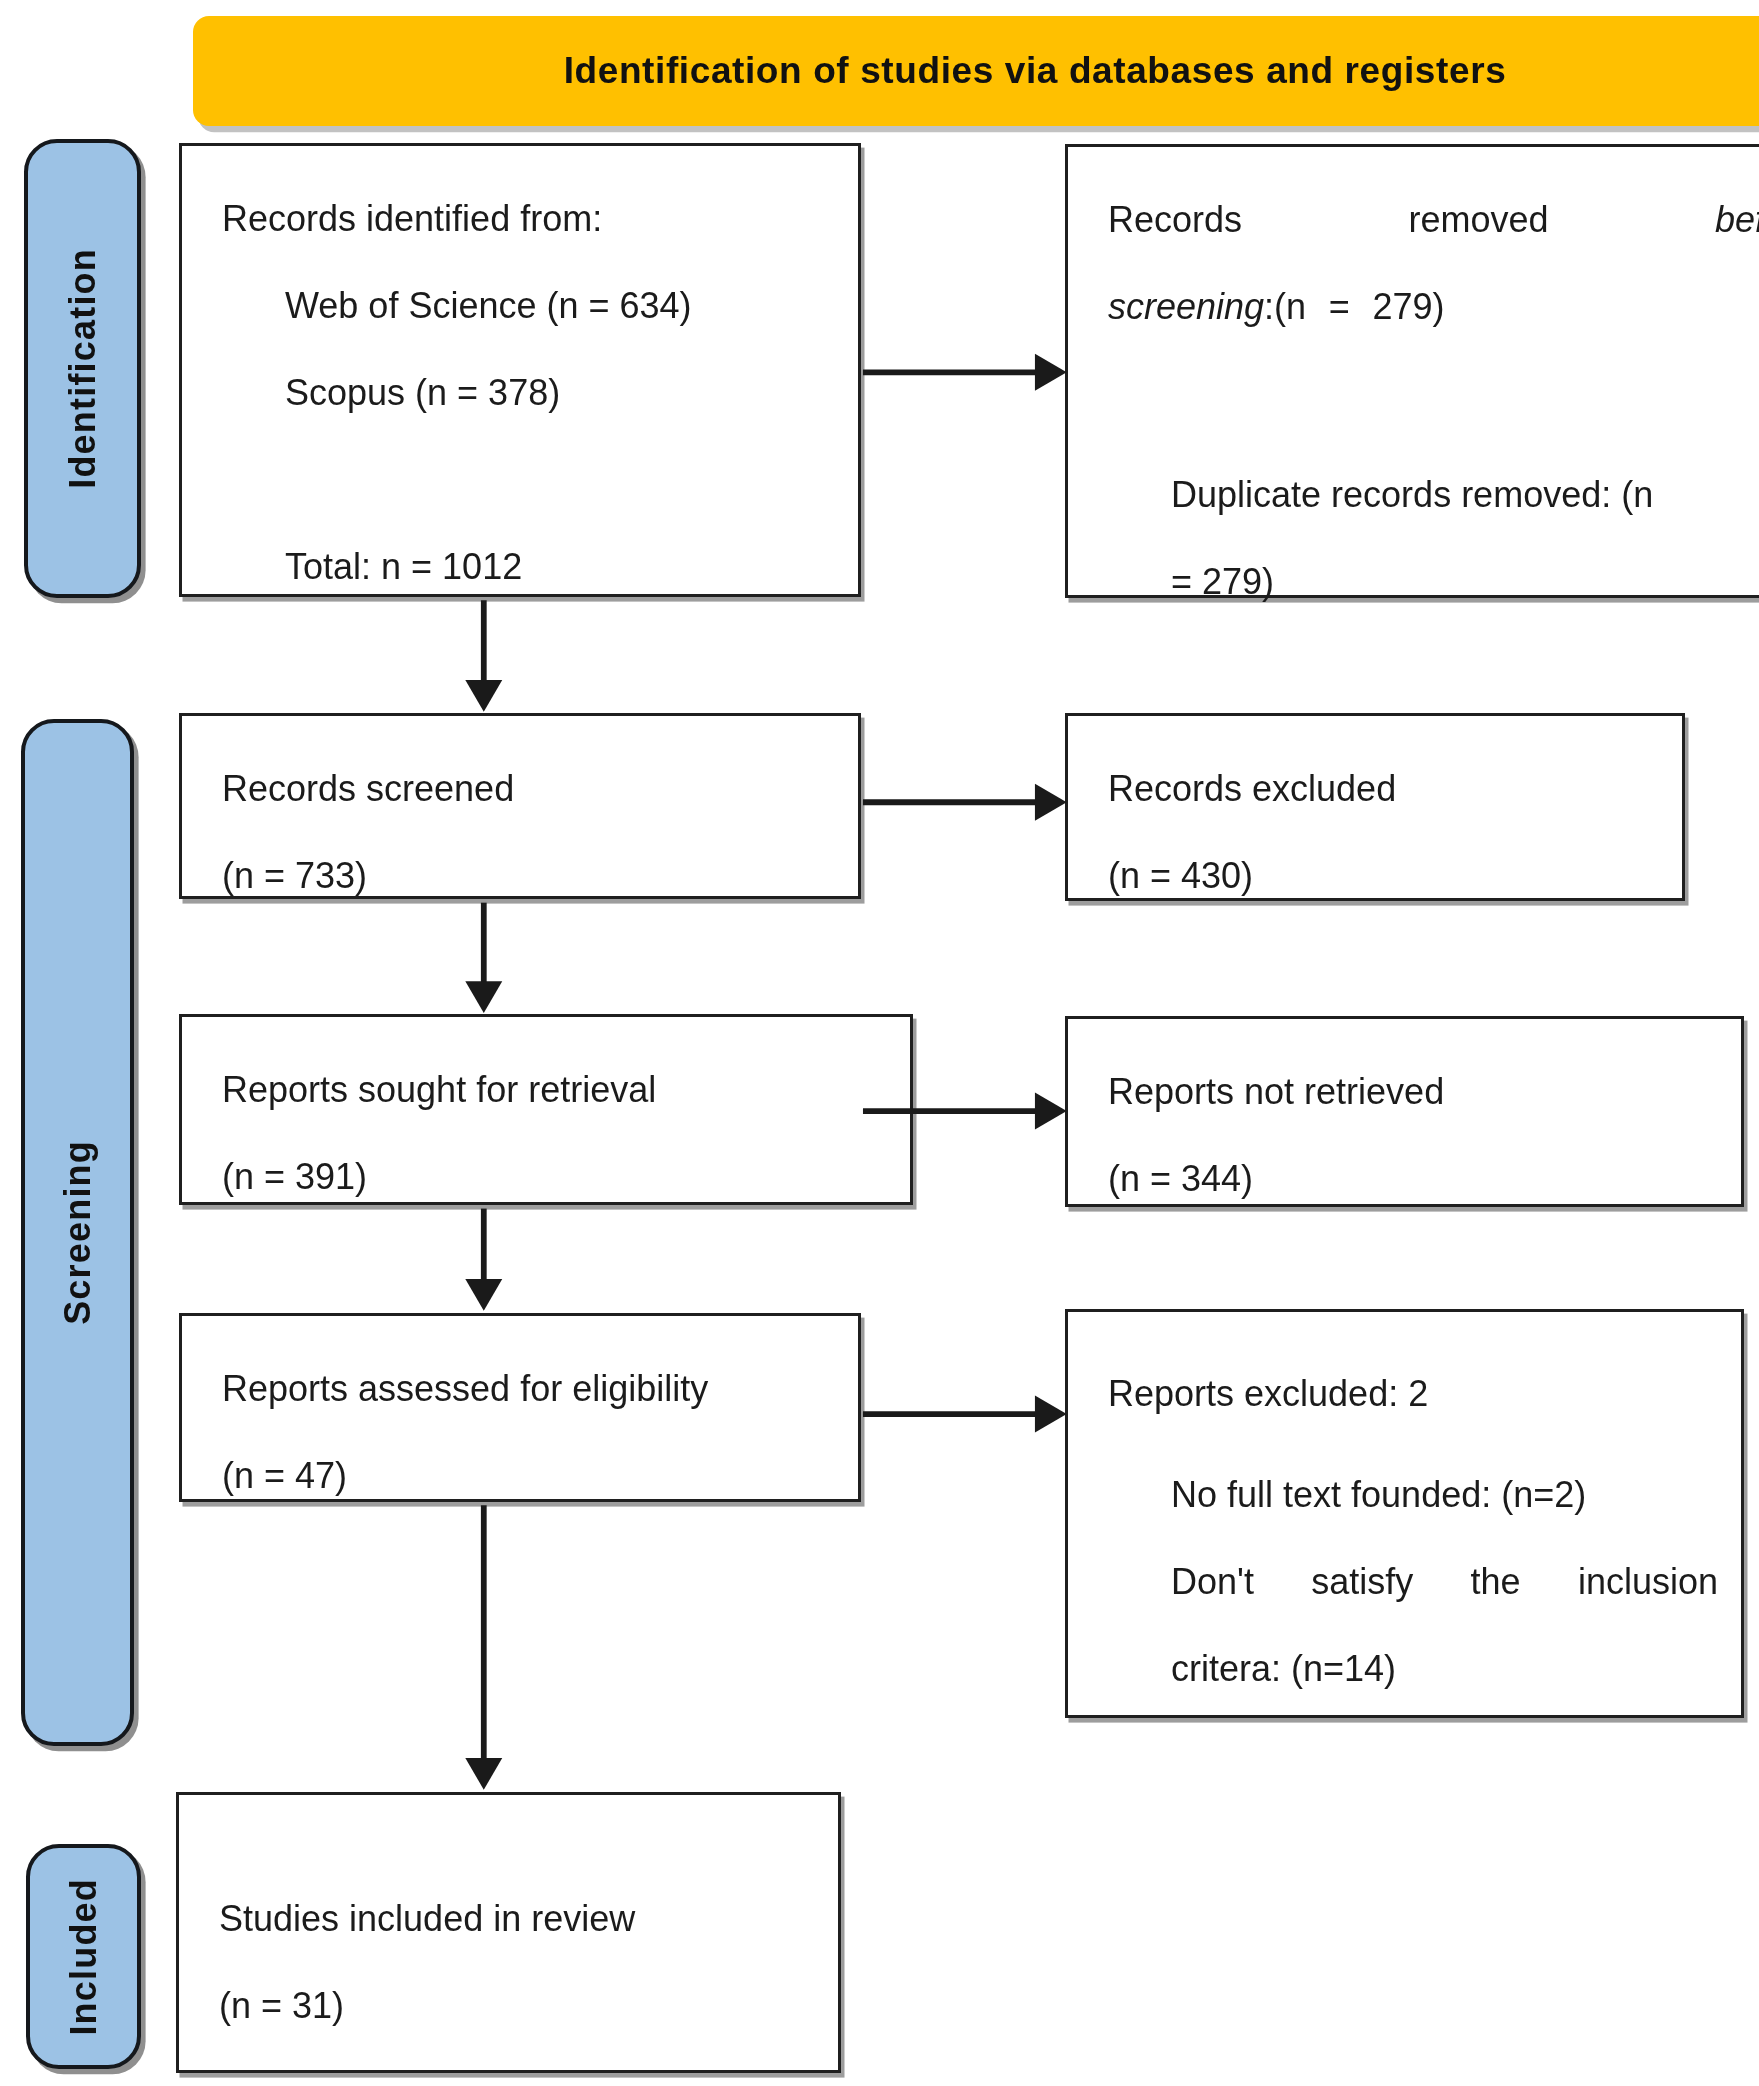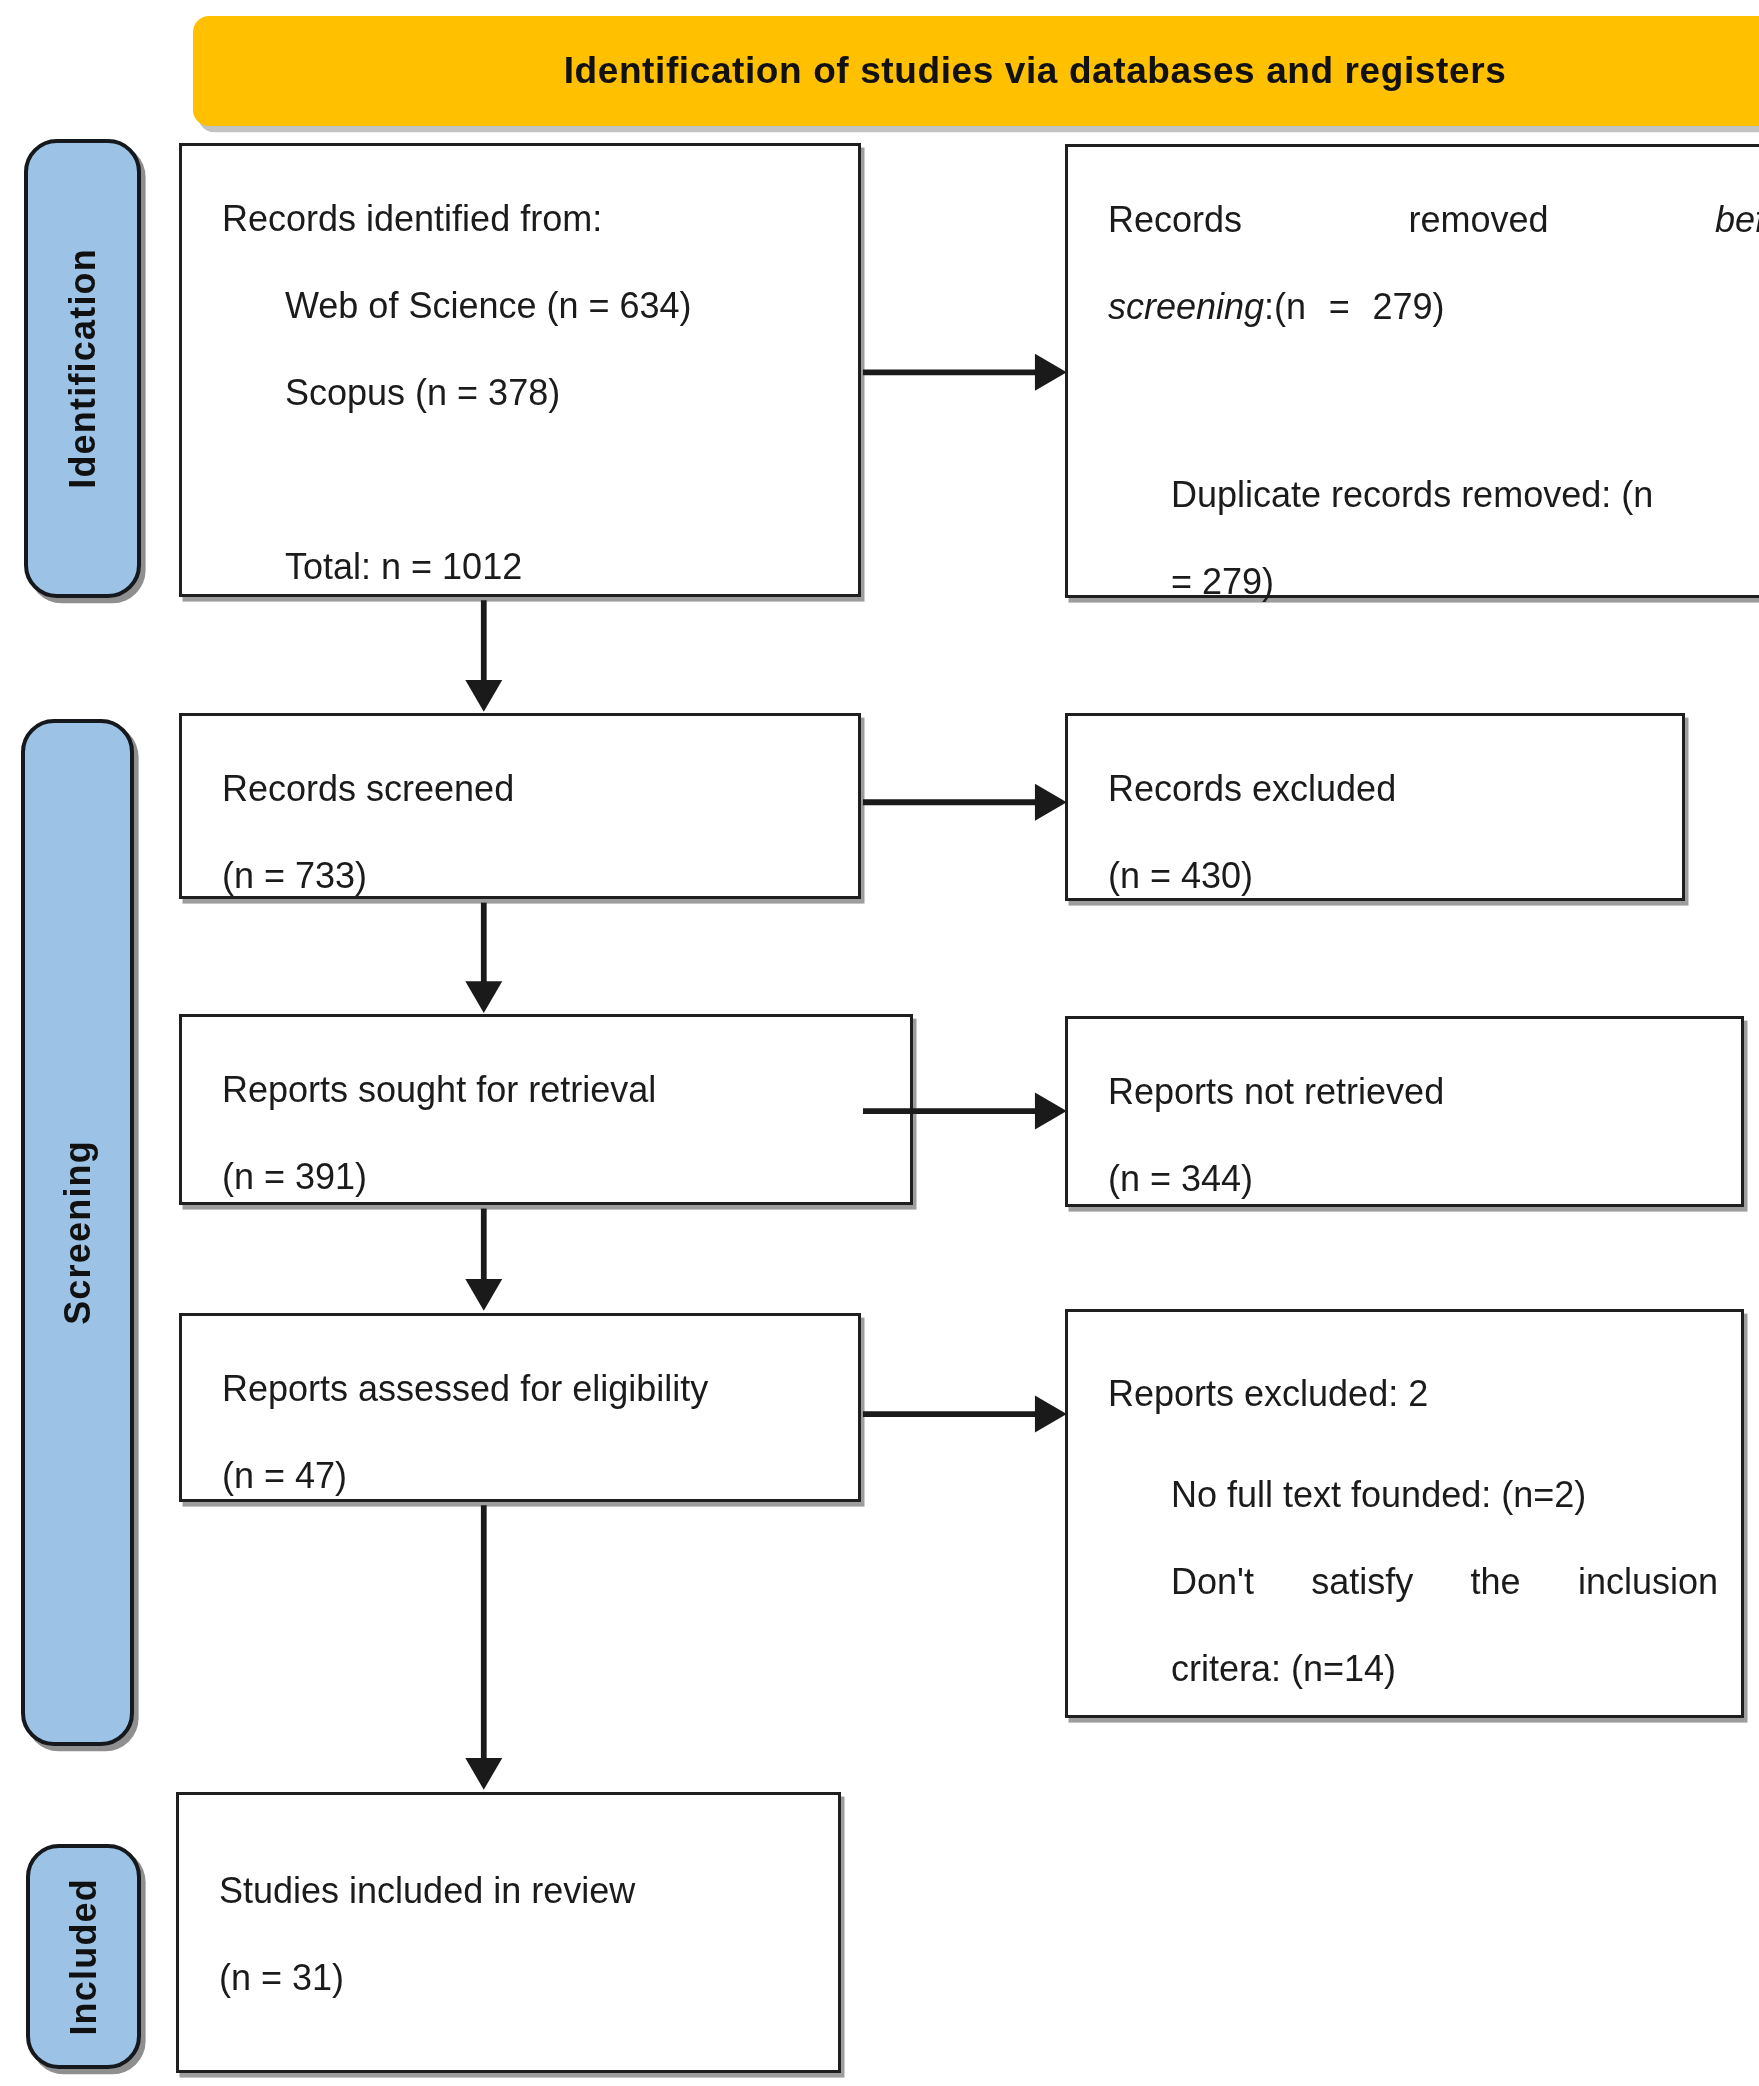--- a/index.html
+++ b/index.html
@@ -79,21 +79,21 @@
   .gap-top-sm { margin-top: 14.4px; }
   .preline { white-space: pre-line; }
   .it { font-style: italic; }
   .justify-last { text-align: justify; text-align-last: justify; }
   .wsp { word-spacing: 12.7px; }
 
   .b1 { left: 179px;  top: 143px;  width: 682px; height: 454px; }
   .b2 { left: 179px;  top: 713px; width: 682px; height: 186px; }
   .b3 { left: 179px;  top: 1014px; width: 734px; height: 191px; }
   .b4 { left: 179px;  top: 1313px; width: 682px; height: 189px; }
-  .b5 { left: 176px;  top: 1792px; width: 665px; height: 281px; padding-top: 52px; }
+  .b5 { left: 176px;  top: 1792px; width: 665px; height: 281px; padding-top: 80px; }
 
   .r1 { left: 1065px; top: 144px;  width: 778px; height: 454px; }
   .r2 { left: 1065px; top: 713px; width: 620px; height: 188px; }
   .r3 { left: 1065px; top: 1016px; width: 679px; height: 191px; }
   .r4 { left: 1065px; top: 1309px; width: 679px; height: 409px; padding-top: 38px; }
 
   
   .arrows {
     position: absolute;
     left: 0; top: 0;

